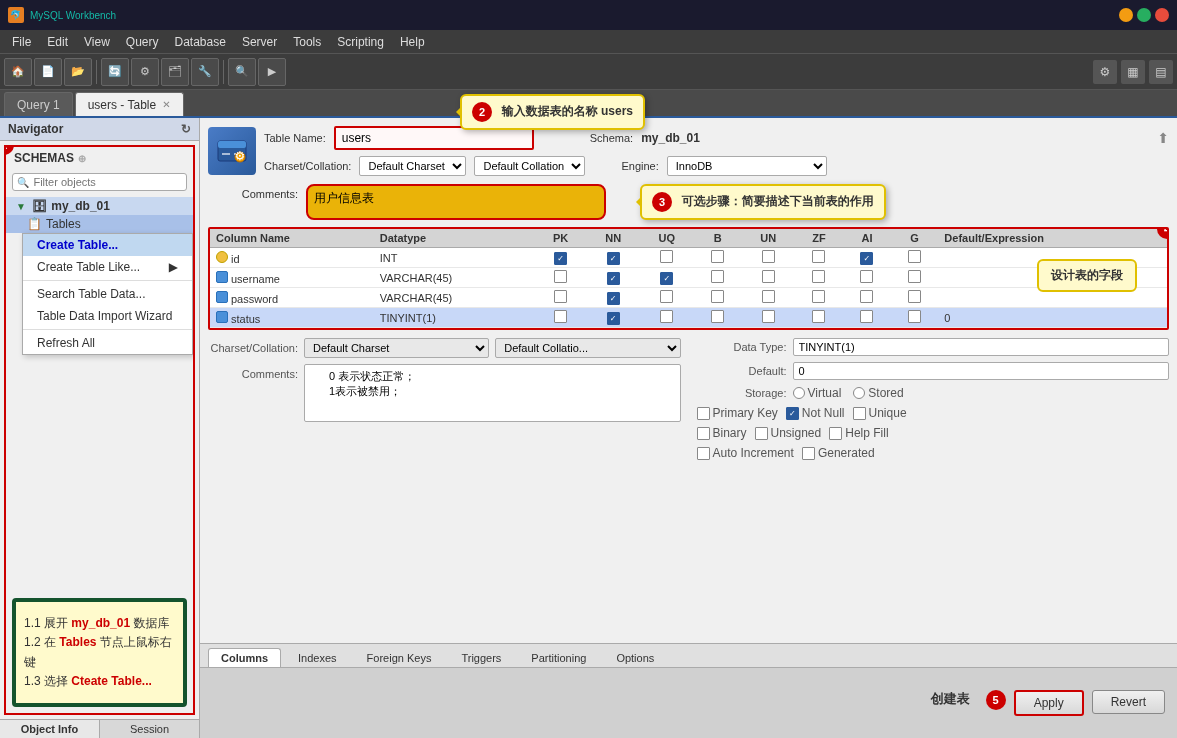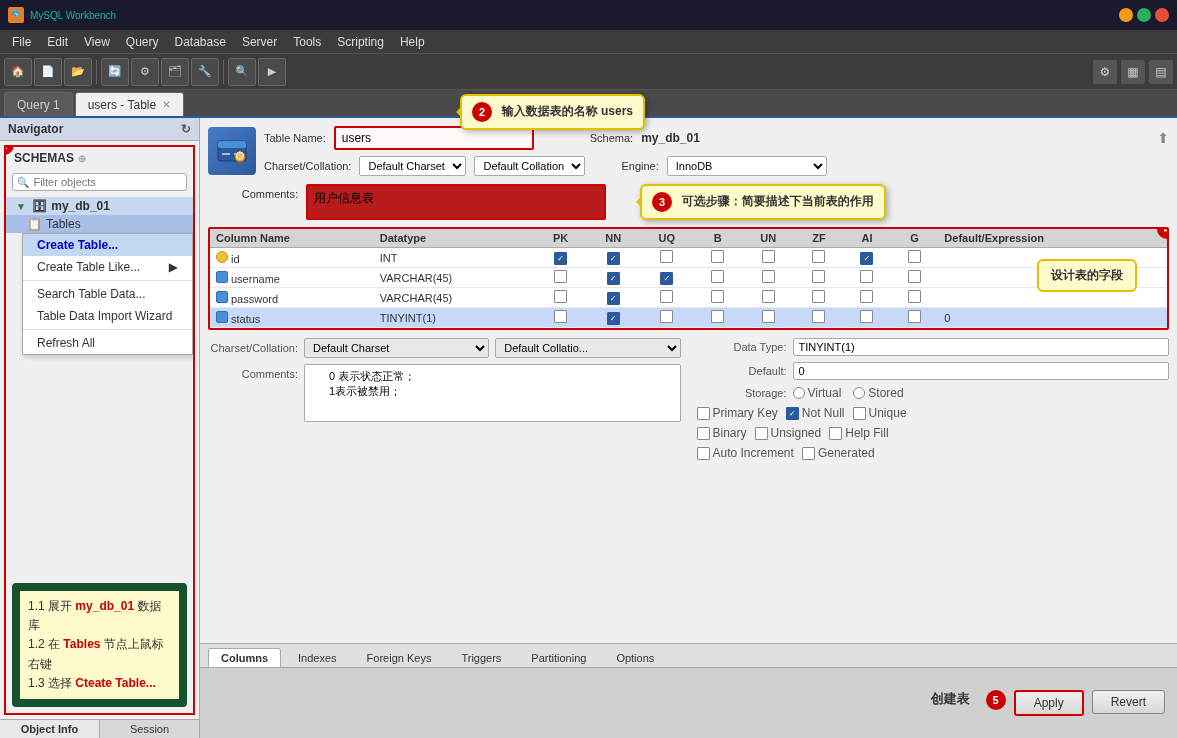--- a/index.html
+++ b/index.html
@@ -199,23 +199,23 @@
       align-items: center;
       justify-content: space-between;
     }
     .ctx-item.selected { background: #c0d8f0; }
     .ctx-item.bold-blue { color: #0000cc; font-weight: bold; }
     .ctx-sep { height: 1px; background: #ddd; margin: 2px 0; }
 
     
     .annotation-box {
       background: #fffacc;
-      border: 8px solid #14532d;
+      border: 4px solid #14532d;
       border-radius: 4px;
-      padding: 6px 8px;
+      padding: 12px 8px;
       margin: 6px;
       font-size: 11px;
       color: #333;
       line-height: 1.6;
     }
     .annotation-box .red-text { color: #cc0000; font-weight: bold; }
 
     
     .content-area {
       flex: 1;
@@ -287,24 +287,24 @@
 
     
     .comments-row {
       display: flex;
       align-items: flex-start;
       gap: 8px;
       margin-bottom: 4px;
     }
     .comment-input {
       border: 2px solid #cc0000;
-      background: #b91c1c;
+      background: #eab308;
       padding: 4px 6px;
       font-size: 12px;
-      border-radius: 2px;
+      border-radius: 8px;
       width: 300px;
       height: 36px;
       outline: none;
       resize: none;
     }
 
     
     .columns-table-wrapper {
       border: 2px solid #cc0000;
       border-radius: 2px;

